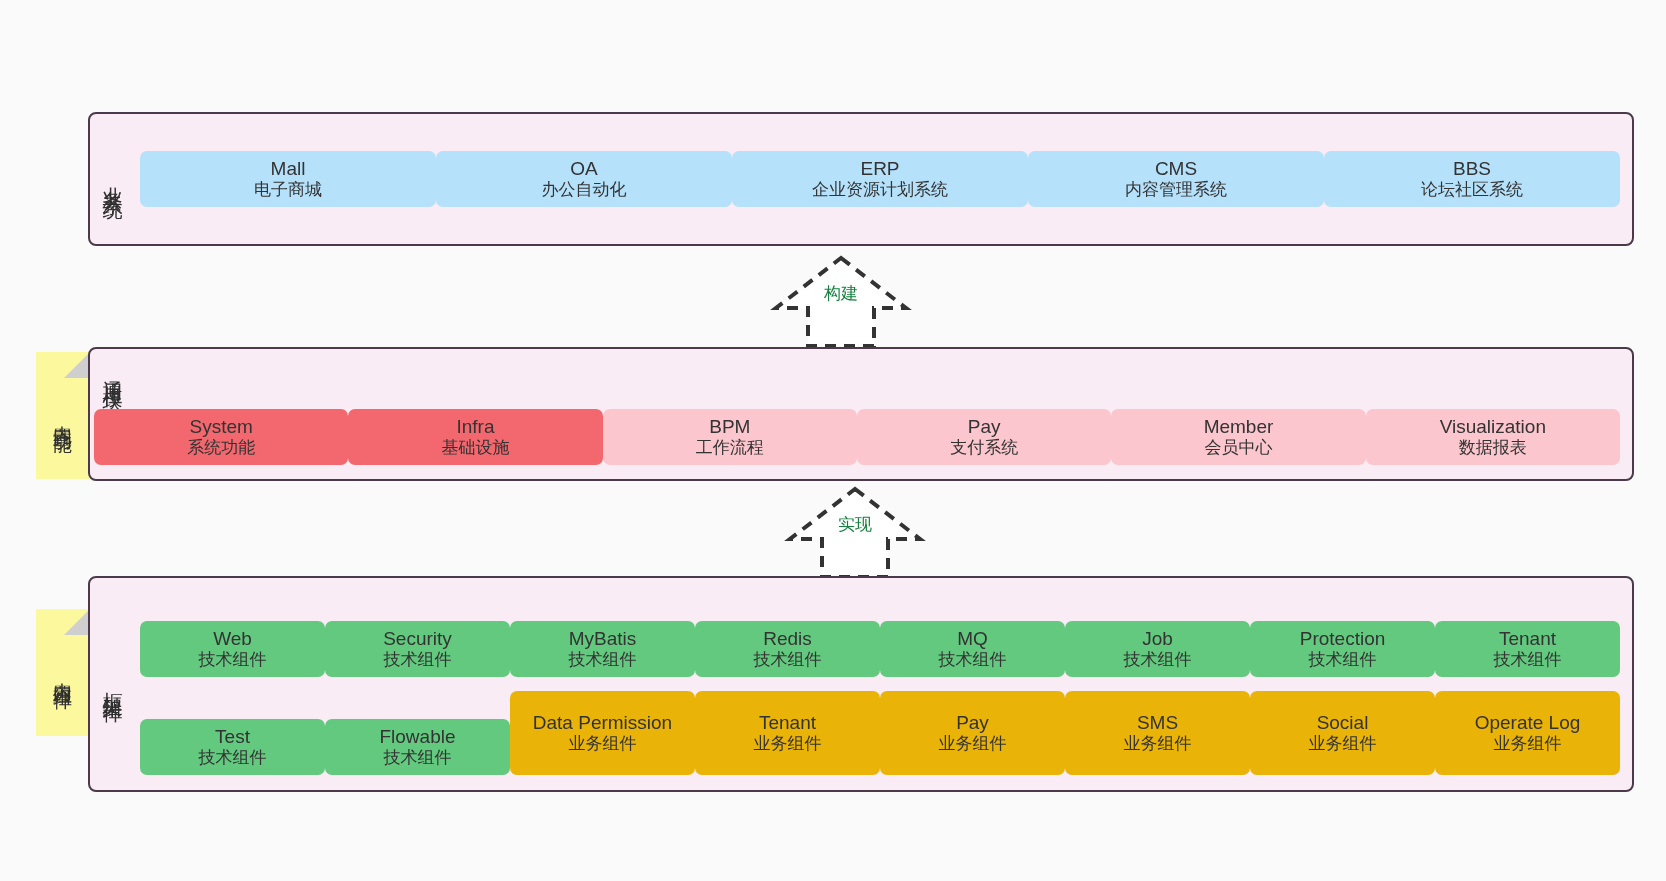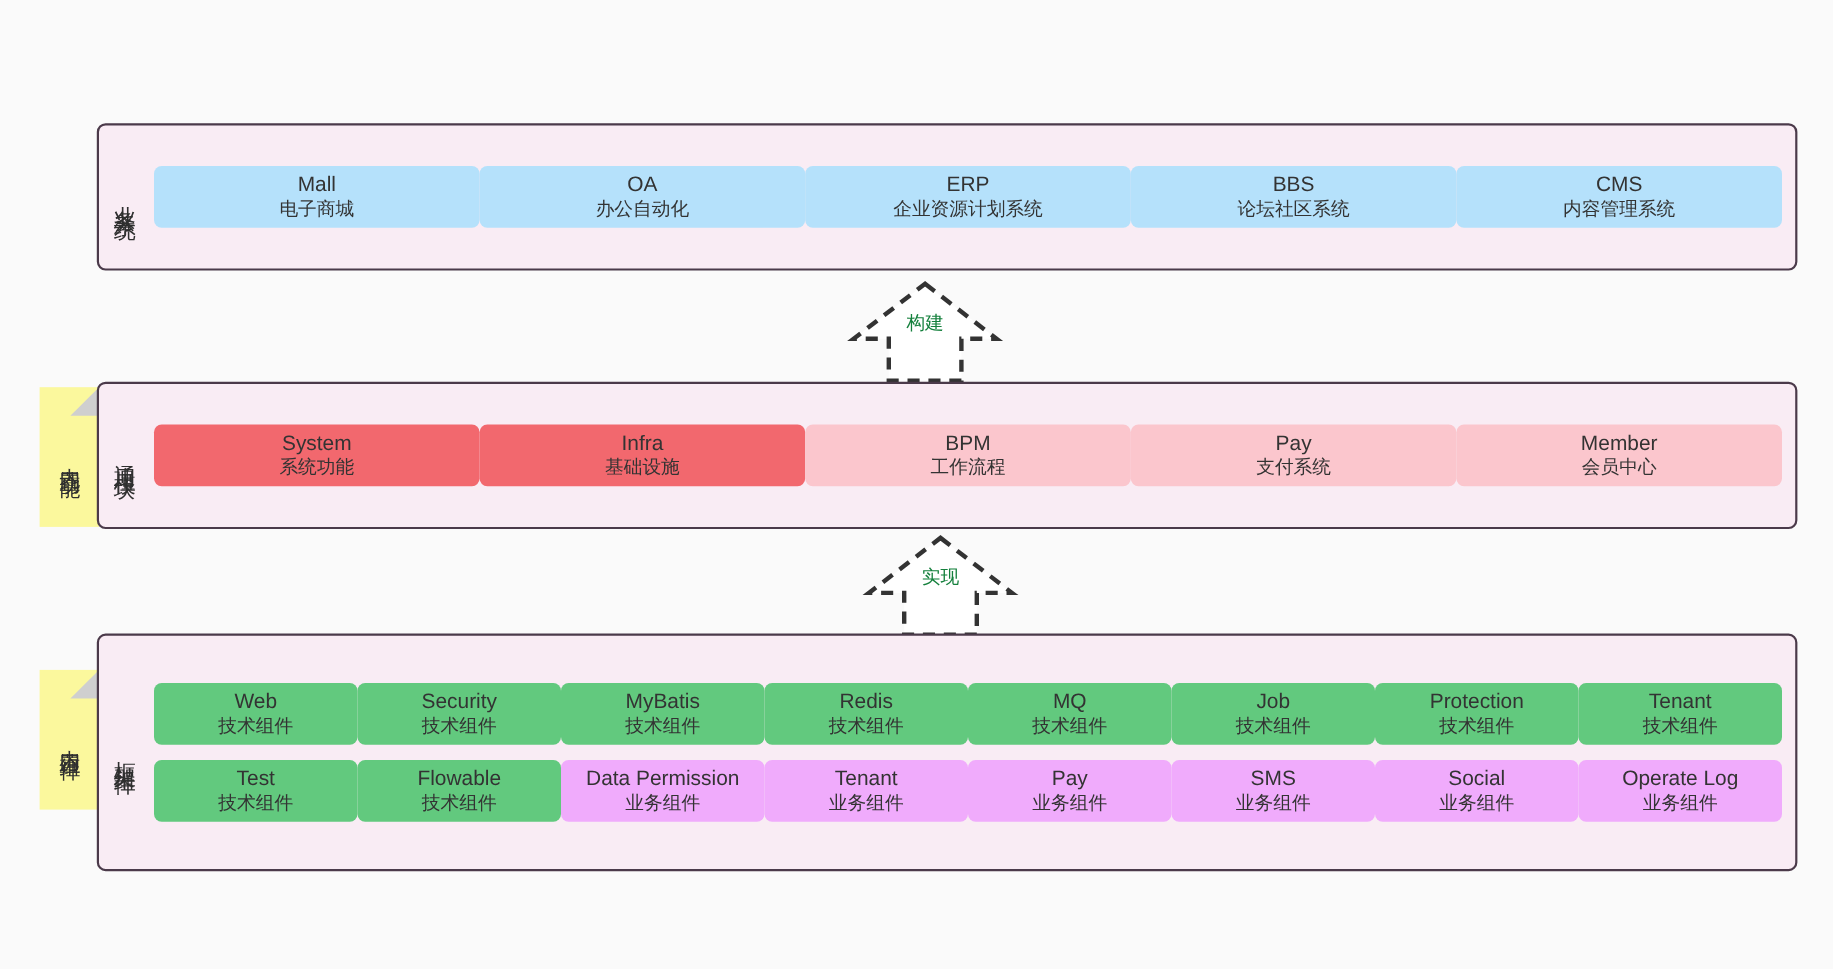--- a/index.html
+++ b/index.html
@@ -61,26 +61,26 @@
     line-height: 1.22;
     padding: 6px 4px;
   }
   .cell .t1 { font-size: 19px; }
   .cell .t2 { font-size: 17px; }
 
   
   .c-blue      { background: #b5e1fb; }
   .c-red       { background: #f2686e; }
   .c-pink      { background: #fbc6cd; }
-  .c-green     { background: #62c97e; }
-  .c-greenlite { background: #f0abfc; text-align: center; }
+  .c-green     { background: #62c97e; margin-top: 28px; }
+  .c-greenlite { background: #eab308; text-align: center; }
 
   
   #layer-business { left: 88px;  top: 112px; width: 1546px; height: 134px; }
-  #layer-common   { left: 88px;  top: 347px; width: 1546px; height: 134px; }
+  #layer-common   { left: 88px;  top: 347px; width: 1546px; height: 134px; flex-direction: column; }
   #layer-frame    { left: 88px;  top: 576px; width: 1546px; height: 216px; }
 
   
   .note {
     position: absolute;
     width: 54px;
     background: #fbf89d;
     font-size: 19px;
     color: #2f2f2f;
     writing-mode: vertical-rl;
@@ -134,26 +134,26 @@
         </div>
         <div class="cell c-blue">
           <span class="t1">OA</span>
           <span class="t2">办公自动化</span>
         </div>
         <div class="cell c-blue">
           <span class="t1">ERP</span>
           <span class="t2">企业资源计划系统</span>
         </div>
         <div class="cell c-blue">
+          <span class="t1">CMS</span>
+          <span class="t2">内容管理系统</span>
+        </div>
+        <div class="cell c-blue">
           <span class="t1">BBS</span>
           <span class="t2">论坛社区系统</span>
-        </div>
-        <div class="cell c-blue">
-          <span class="t1">CMS</span>
-          <span class="t2">内容管理系统</span>
         </div>
       </div>
     </div>
   </div>
 
   <div class="connector" id="conn-build">
     <svg width="170" height="92" viewBox="0 0 170 92">
       <path d="M85 2 L150 52 L118 52 L118 90 L52 90 L52 52 L20 52 Z" fill="#ffffff" stroke="#333333" stroke-width="4" stroke-dasharray="11,8" stroke-linejoin="miter"></path>
     </svg>
     <span class="conn-label">构建</span>
@@ -179,20 +179,24 @@
           <span class="t2">工作流程</span>
         </div>
         <div class="cell c-pink">
           <span class="t1">Pay</span>
           <span class="t2">支付系统</span>
         </div>
         <div class="cell c-pink">
           <span class="t1">Member</span>
           <span class="t2">会员中心</span>
         </div>
+        <div class="cell c-pink">
+          <span class="t1">Visualization</span>
+          <span class="t2">数据报表</span>
+        </div>
       </div>
     </div>
   </div>
 
   <div class="connector" id="conn-impl">
     <svg width="170" height="92" viewBox="0 0 170 92">
       <path d="M85 2 L150 52 L118 52 L118 90 L52 90 L52 52 L20 52 Z" fill="#ffffff" stroke="#333333" stroke-width="4" stroke-dasharray="11,8" stroke-linejoin="miter"></path>
     </svg>
     <span class="conn-label">实现</span>
   </div>

